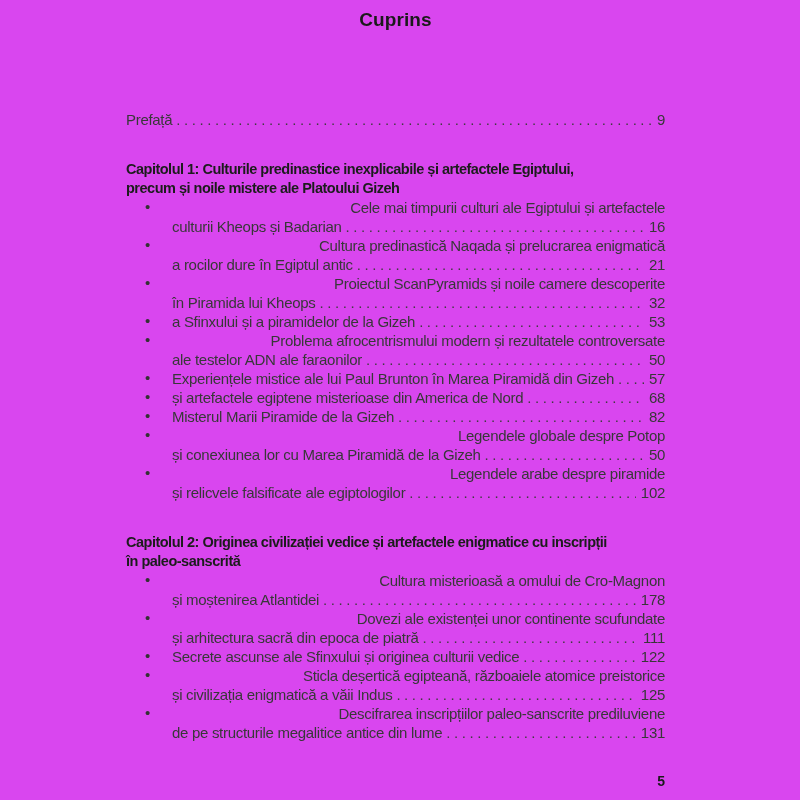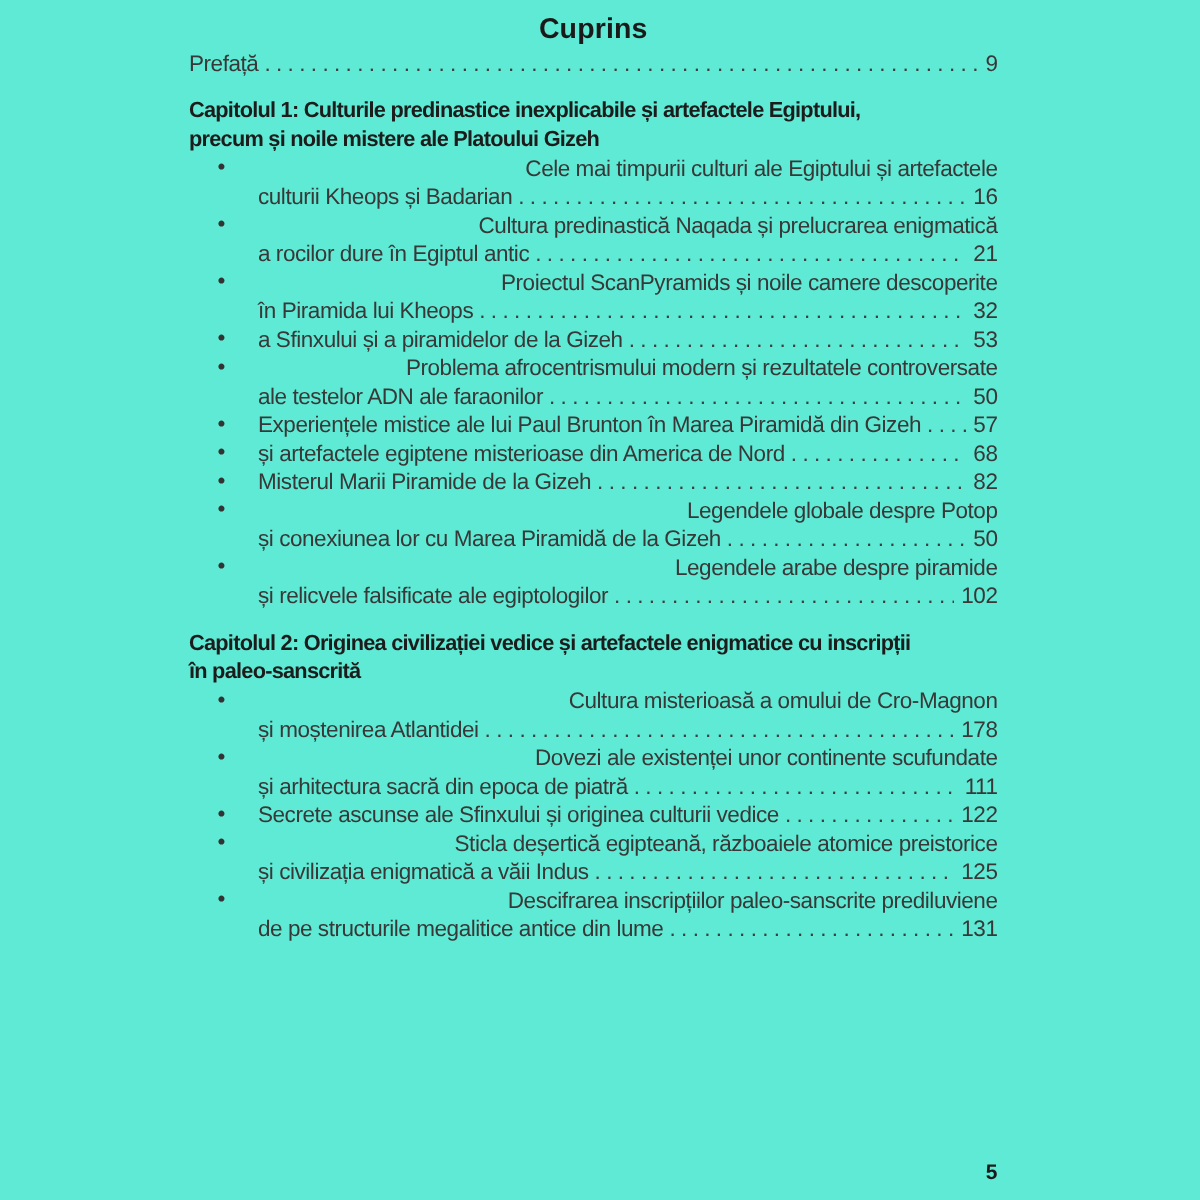--- a/index.html
+++ b/index.html
@@ -11,42 +11,43 @@
     overflow: hidden;
     font-family: "Liberation Sans", sans-serif;
     color: #383838;
     font-size: 15px;
     letter-spacing: -0.3px;
   }
   .page {
     position: relative;
     width: 800px;
     height: 800px;
-    background: #5eead4;
+    background: #d946ef;
   }
   .content {
     position: absolute;
     left: 126px;
     top: 0;
     width: 539px;
   }
   .title {
     margin: 0;
     padding-top: 7px;
     font-size: 19px;
     line-height: 26px;
     font-weight: 700;
     text-align: center;
     letter-spacing: 0.1px;
     color: #1a1a1a;
   }
   .front-matter {
+    margin-top: 77px;
   }
   .chapter {
-    margin-top: 13px;
+    margin-top: 31px;
   }
   .heading {
     font-weight: 700;
     font-size: 14.5px;
     letter-spacing: -0.5px;
     color: #1c1c1c;
   }
   .heading-line {
     line-height: 19px;
     white-space: nowrap;

